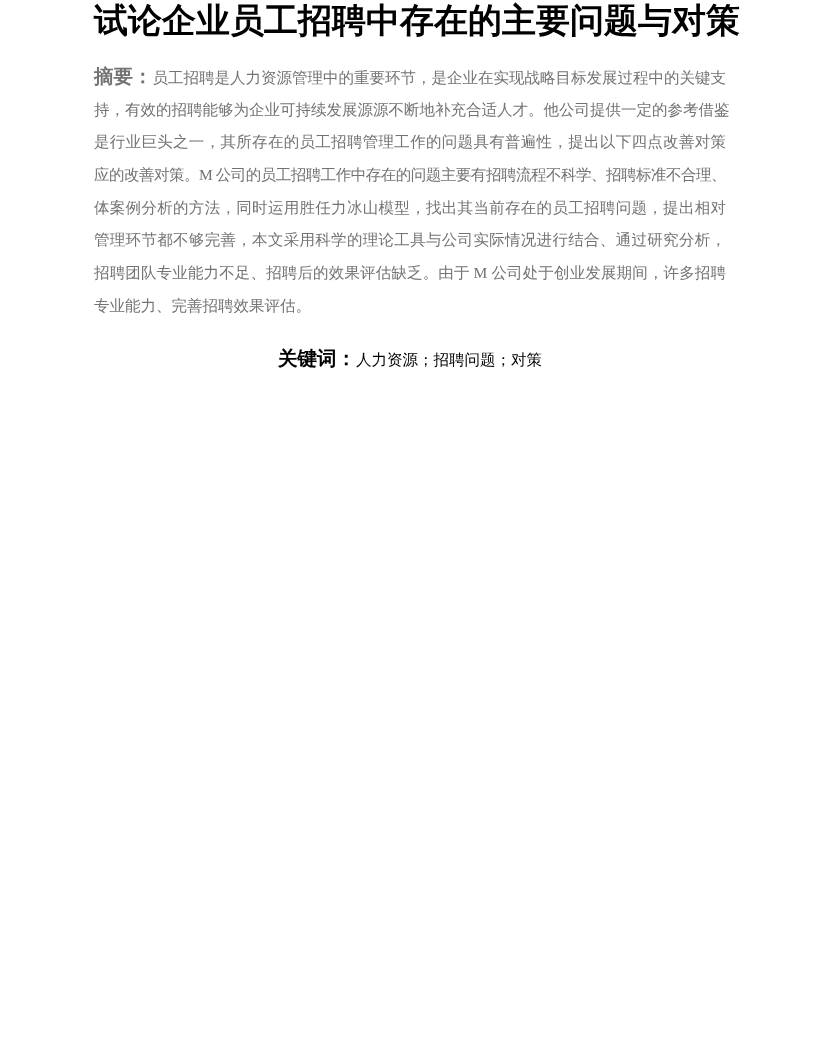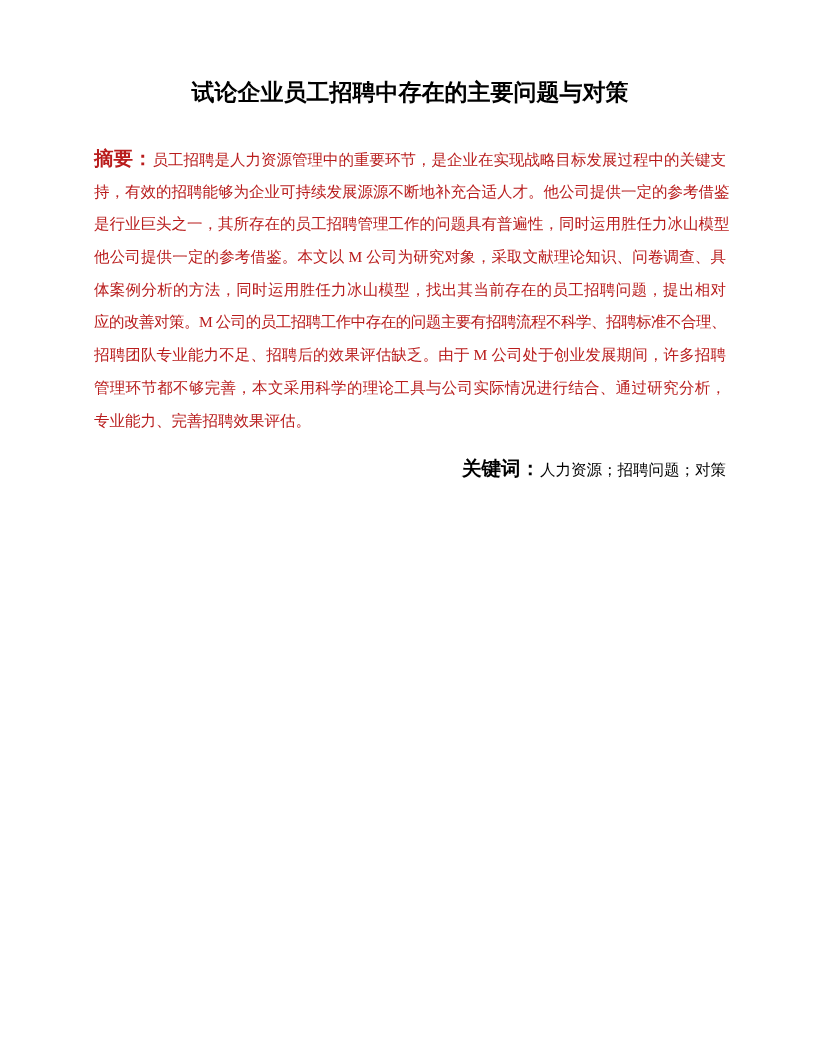--- a/index.html
+++ b/index.html
@@ -15,60 +15,59 @@
     color: #000000;
     overflow: hidden;
   }
   .content {
     position: absolute;
     left: 94px;
     top: 0;
     width: 632px;
   }
   .doc-title {
-    padding-top: 72px;
     line-height: 40px;
     font-family: "Liberation Sans", "DejaVu Sans", sans-serif;
     font-weight: 700;
-    font-size: 23px;
+    font-size: 34px;
     text-align: center;
     white-space: nowrap;
   }
   .abstract {
     margin-top: 25px;
   }
   .abs-line {
     font-family: "Liberation Serif", "DejaVu Serif", serif;
     font-size: 15.5px;
-    line-height: 43px;
+    line-height: 23px;
     height: 32.7px;
     white-space: nowrap;
     text-align: justify;
     text-align-last: justify;
-    color: #b91c1c;
+    color: #737373;
   }
   .abs-line.tight {
     letter-spacing: -0.55px;
   }
   .abs-line.last-line {
     text-align: left;
     text-align-last: left;
   }
   .abs-label, .kw-label {
     font-family: "Liberation Sans", "DejaVu Sans", sans-serif;
     font-weight: 700;
     font-size: 19.5px;
     vertical-align: baseline;
   }
   .keywords-row {
-    margin-top: 21px;
+    margin-top: 15px;
     line-height: 33px;
     font-family: "Liberation Serif", "DejaVu Serif", serif;
     font-size: 15.5px;
-    text-align: right;
+    text-align: center;
     white-space: nowrap;
   }
   .kw-text {
     font-size: 15.5px;
   }
 </style>
 </head>
 <body>
 
 <div class="page">
@@ -77,36 +76,33 @@
     <div class="doc-title">试论企业员工招聘中存在的主要问题与对策</div>
 
     <div class="abstract">
       <div class="abs-line">
         <span class="abs-label">摘要：</span><span>员工招聘是人力资源管理中的重要环节，是企业在实现战略目标发展过程中的关键支</span>
       </div>
       <div class="abs-line">
         <span>持，有效的招聘能够为企业可持续发展源源不断地补充合适人才。他公司提供一定的参考借鉴</span>
       </div>
       <div class="abs-line">
-        <span>是行业巨头之一，其所存在的员工招聘管理工作的问题具有普遍性，同时运用胜任力冰山模型</span>
-      </div>
-      <div class="abs-line">
-        <span>他公司提供一定的参考借鉴。本文以 M 公司为研究对象，采取文献理论知识、问卷调查、具</span>
-      </div>
-      <div class="abs-line">
-        <span>体案例分析的方法，同时运用胜任力冰山模型，找出其当前存在的员工招聘问题，提出相对</span>
+        <span>是行业巨头之一，其所存在的员工招聘管理工作的问题具有普遍性，提出以下四点改善对策</span>
       </div>
       <div class="abs-line tight">
         <span>应的改善对策。M 公司的员工招聘工作中存在的问题主要有招聘流程不科学、招聘标准不合理、</span>
       </div>
       <div class="abs-line">
-        <span>招聘团队专业能力不足、招聘后的效果评估缺乏。由于 M 公司处于创业发展期间，许多招聘</span>
+        <span>体案例分析的方法，同时运用胜任力冰山模型，找出其当前存在的员工招聘问题，提出相对</span>
       </div>
       <div class="abs-line">
         <span>管理环节都不够完善，本文采用科学的理论工具与公司实际情况进行结合、通过研究分析，</span>
+      </div>
+      <div class="abs-line">
+        <span>招聘团队专业能力不足、招聘后的效果评估缺乏。由于 M 公司处于创业发展期间，许多招聘</span>
       </div>
       <div class="abs-line last-line">
         <span>专业能力、完善招聘效果评估。</span>
       </div>
     </div>
 
     <div class="keywords-row">
       <span class="kw-label">关键词：</span><span class="kw-text">人力资源；招聘问题；对策</span>
     </div>
 

